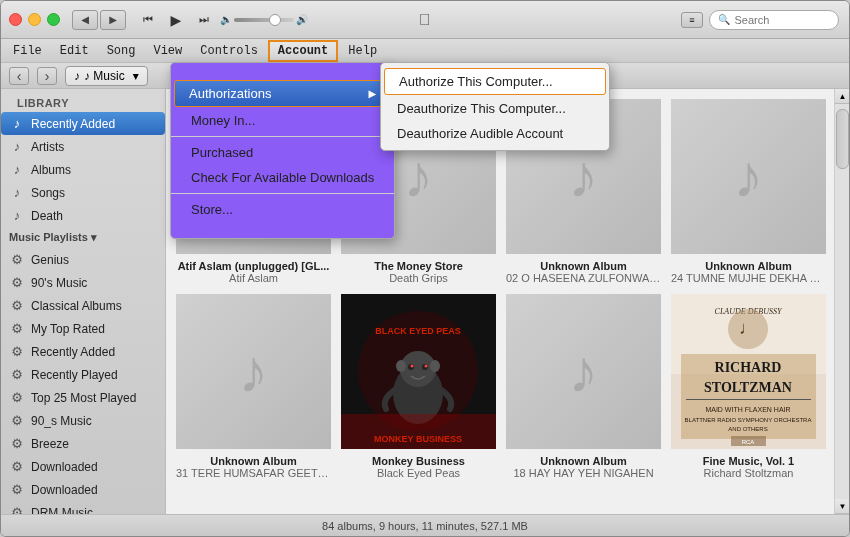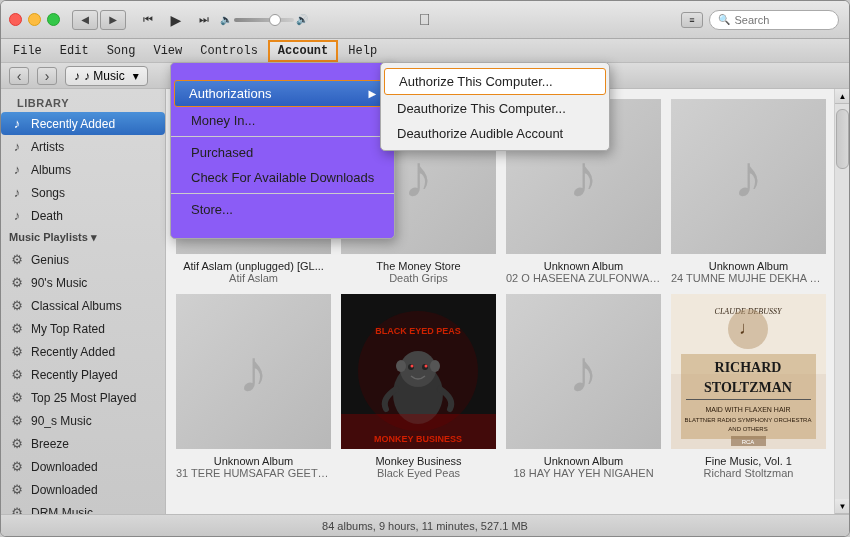--- a/index.html
+++ b/index.html
@@ -299,21 +299,21 @@
       margin-bottom: 6px;
       position: relative;
       overflow: hidden;
     }
     .music-note {
       font-size: 60px;
       color: rgba(160,160,160,0.7);
     }
     .album-title {
       font-size: 11px;
-      font-weight: normal;
+      font-weight: bold;
       color: #222;
       text-align: center;
       max-width: 155px;
       overflow: hidden;
       text-overflow: ellipsis;
       white-space: nowrap;
     }
     .album-artist {
       font-size: 11px;
       color: #666;

